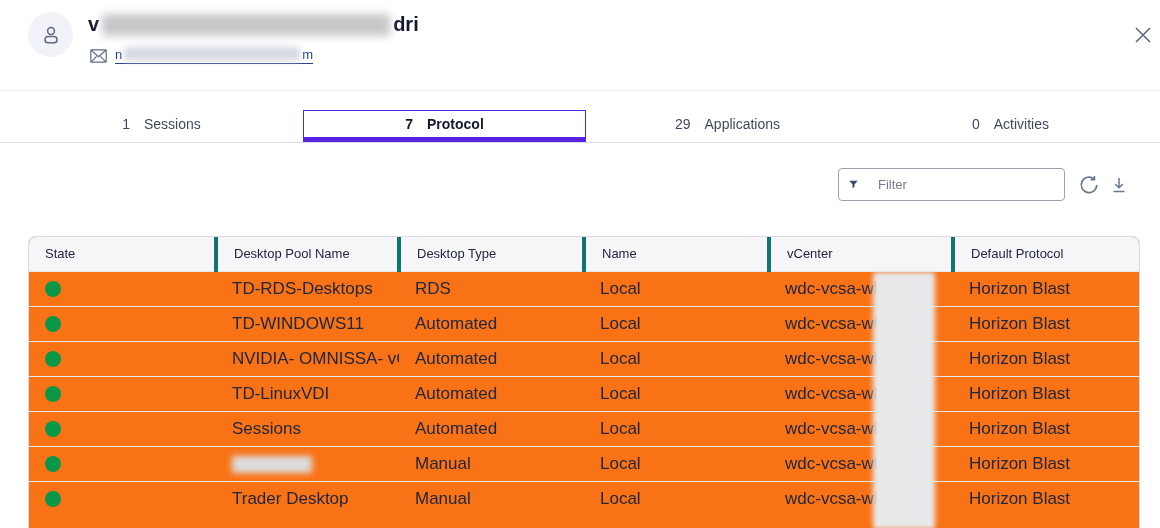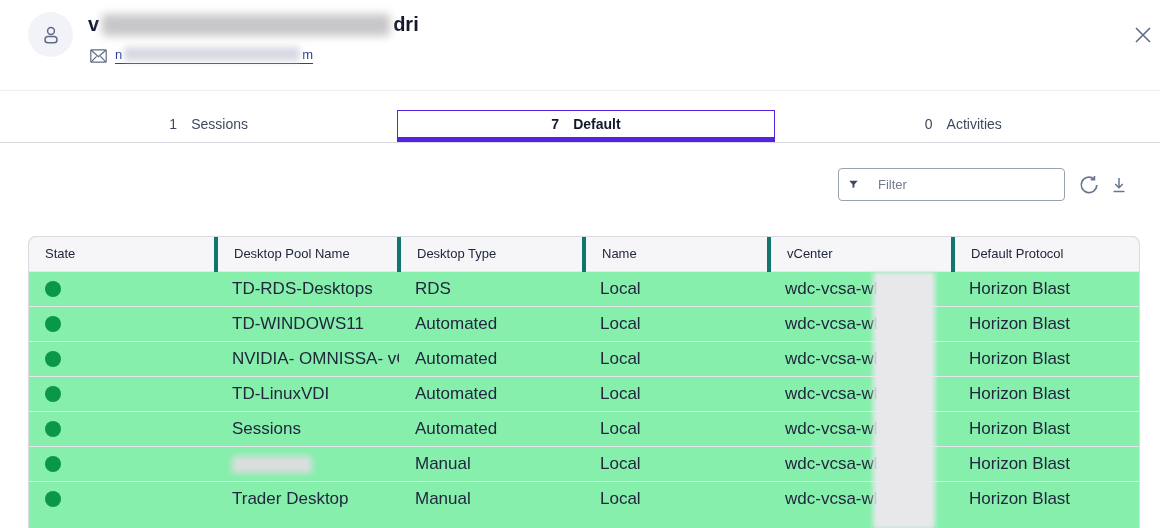--- a/index.html
+++ b/index.html
@@ -41,21 +41,21 @@
     font-family:"Liberation Sans","DejaVu Sans",sans-serif; color:#1e2440; background:transparent; }
   .filter-box input::placeholder { color:#747c8c; }
   .icon-btn { position:absolute; top:173px; width:24px; height:24px; display:flex;
     align-items:center; justify-content:center; cursor:pointer; background:none; border:none; }
   .refresh-btn { left:1077px; }
   .download-btn { left:1107px; }
 
   
   .tbl-wrap { position:absolute; left:28px; top:236px; width:1112px; height:292px;
     border:1px solid #d9dbe1; border-bottom:none; border-radius:8px 8px 0 0;
-    overflow:hidden; background:#86efac; }
+    overflow:hidden; background:#f97316; }
   table { width:100%; border-collapse:collapse; table-layout:fixed; }
   thead th { height:34px; background:#f6f6f8; text-align:left; font-weight:400;
     font-size:13px; color:#21273d; padding:0 6px 0 16px; white-space:nowrap; overflow:hidden; }
   thead th + th { border-left:4px solid #0f766e; }
   tbody td { height:35px; font-size:17px; color:#21273d; padding:0 6px 0 16px;
     border-top:1px solid #e6e7ea; white-space:nowrap; overflow:hidden; }
   .dot { display:inline-block; width:16px; height:16px; border-radius:50%;
     background:#0a9748; vertical-align:middle; }
   .vc-gap { display:inline-block; width:56px; }
   .vc-blur-band { position:absolute; left:844px; top:35px; width:62px; height:257px;
@@ -97,21 +97,25 @@
   </button>
   <div class="hdr-divider"></div>
 
   <div class="tabs">
     <div class="tab">
       <span>1</span>
       <span>Sessions</span>
     </div>
     <div class="tab active">
       <span>7</span>
-      <span>Default</span>
+      <span>Protocol</span>
+    </div>
+    <div class="tab">
+      <span>29</span>
+      <span>Applications</span>
     </div>
     <div class="tab">
       <span>0</span>
       <span>Activities</span>
     </div>
   </div>
   <div class="tabs-underline"></div>
 
   <div class="filter-box">
     <svg width="14" height="13" viewBox="0 0 16 14" fill="#3d4863">

